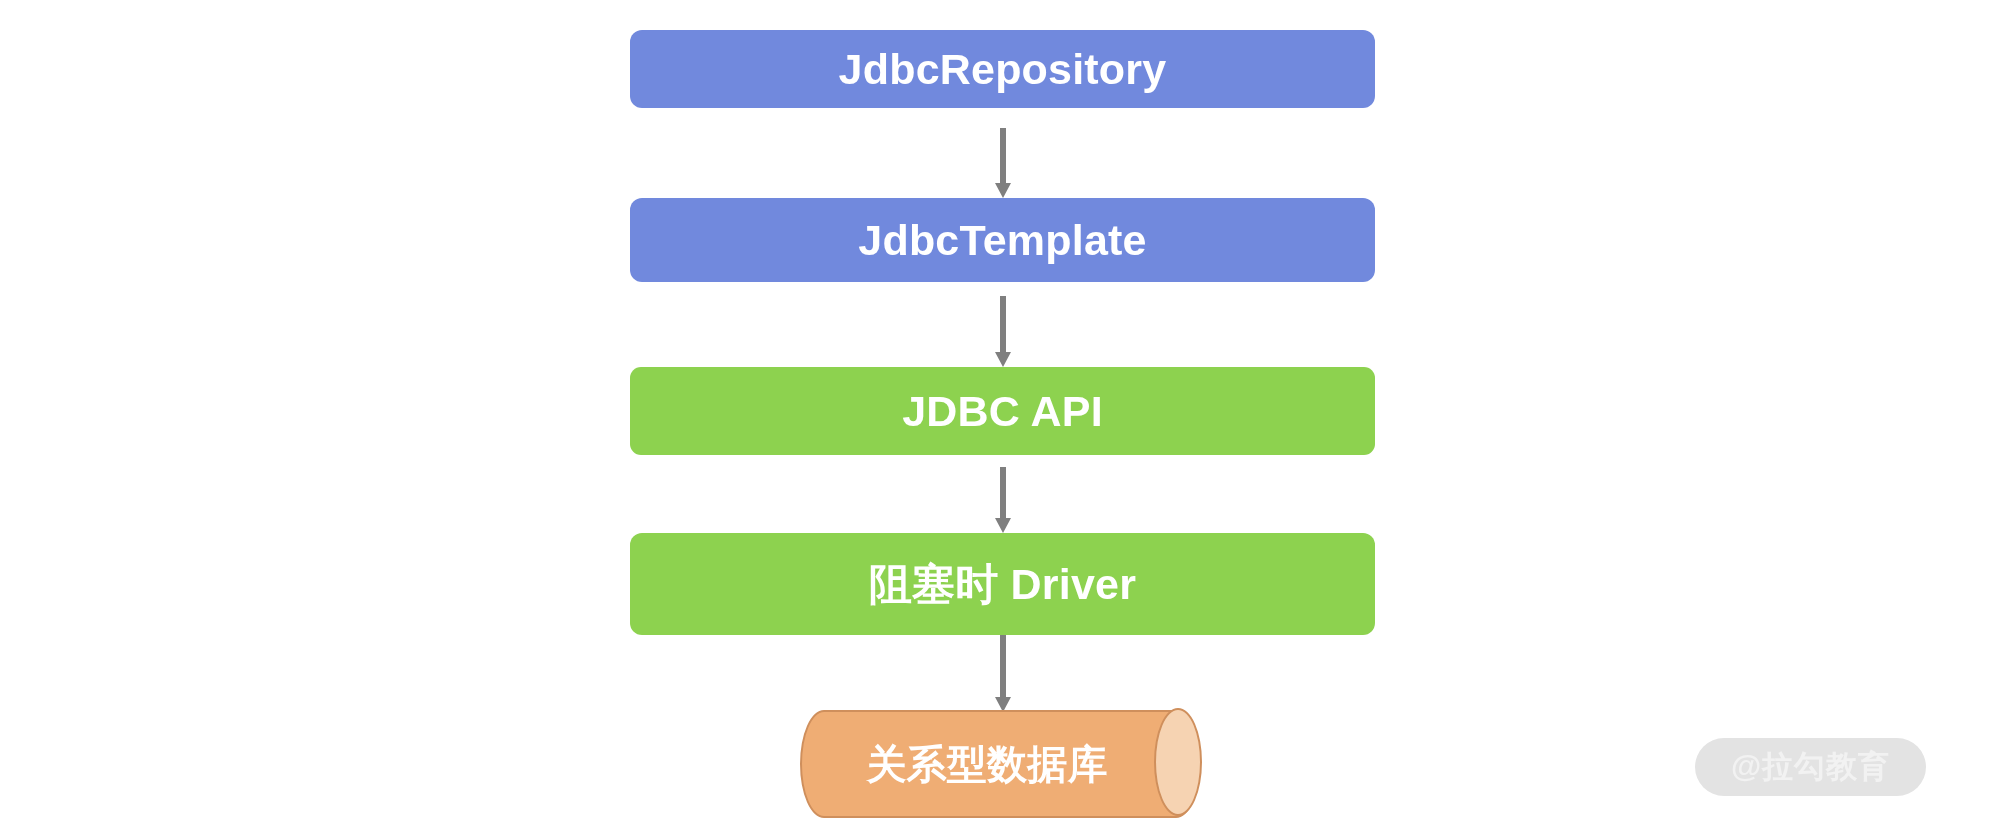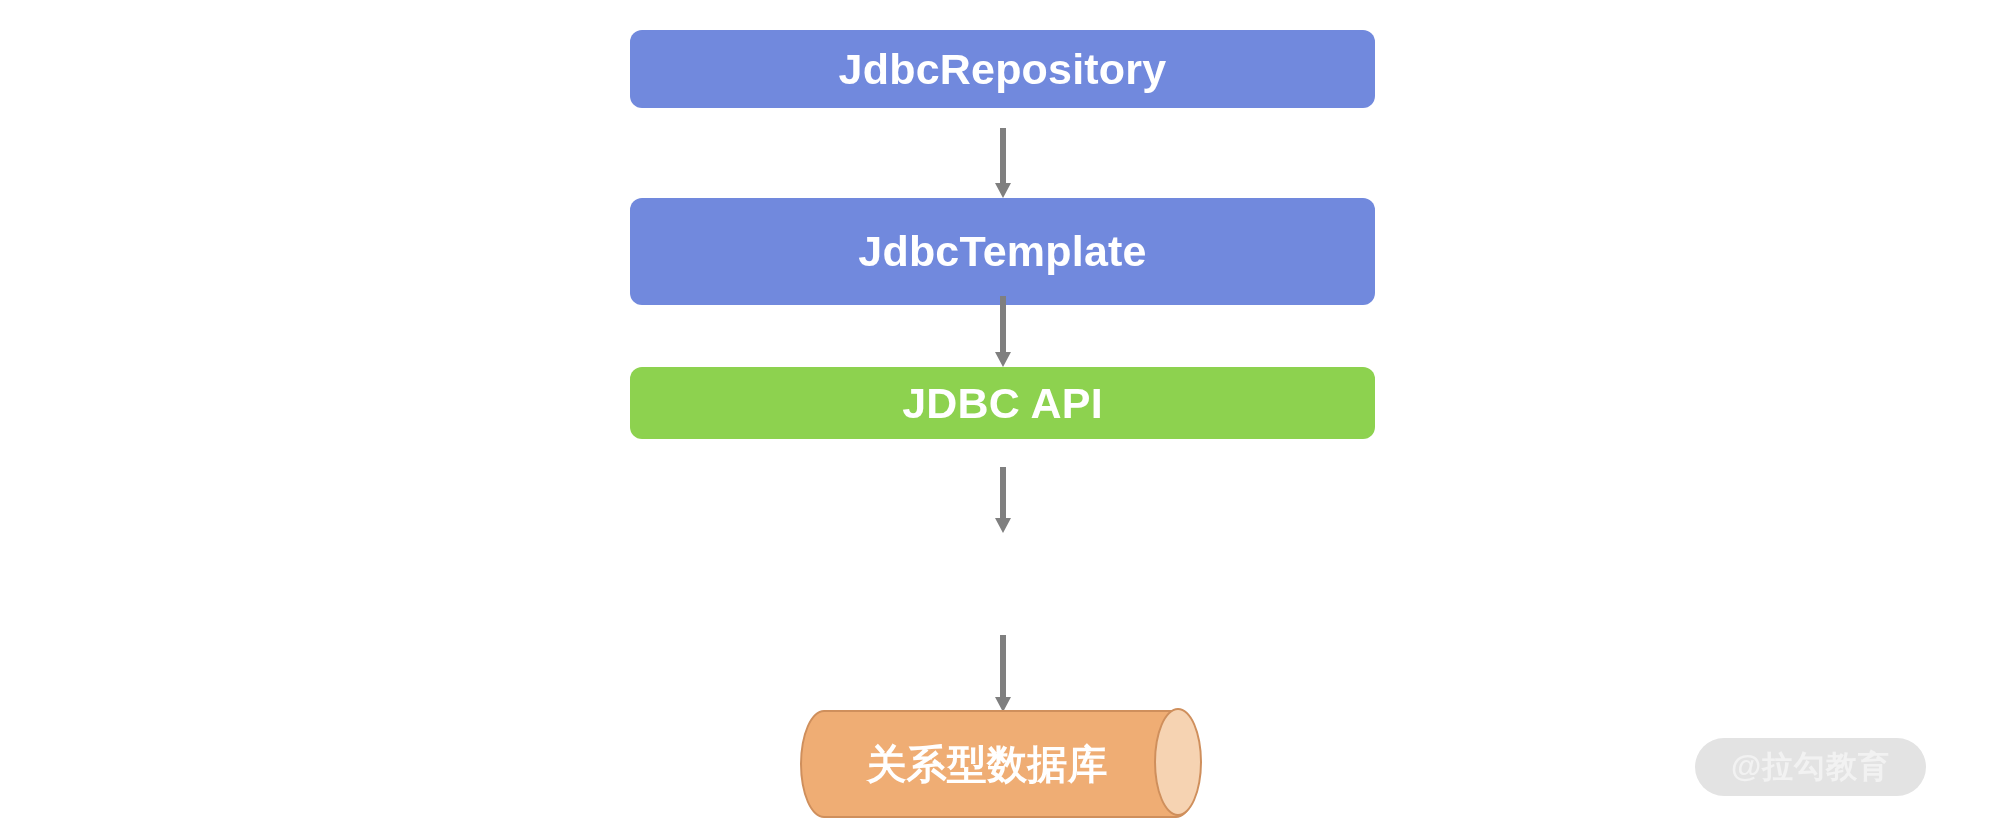--- a/index.html
+++ b/index.html
@@ -36,22 +36,22 @@
 
   .node-box {
     border-radius: 12px;
   }
 
   .node-blue  { background: #7189dd; }
   .node-green { background: #8dd24f; }
 
   
   .n-repo     { left: 630px; top: 30px;  width: 745px; height: 78px;  font-size: 43px; }
-  .n-template { left: 630px; top: 198px; width: 745px; height: 107px;  font-size: 43px; }
-  .n-api      { left: 630px; top: 367px; width: 745px; height: 72px; font-size: 43px; }
+  .n-template { left: 630px; top: 198px; width: 745px; height: 84px;  font-size: 43px; }
+  .n-api      { left: 630px; top: 367px; width: 745px; height: 88px; font-size: 43px; border-radius: 11px; }
   .n-driver   { left: 630px; top: 533px; width: 745px; height: 102px; font-size: 43px; }
 
   
   .n-db {
     left: 800px;
     top: 710px;
     width: 400px;
     height: 108px;
     font-size: 40px;
   }
@@ -163,20 +163,23 @@
 
   <div class="node node-box node-green n-api">
     <span class="node-label">JDBC API</span>
   </div>
 
   <div class="arrow a3">
     <span class="shaft"></span>
     <span class="head"></span>
   </div>
 
+  <div class="node node-box node-green n-driver">
+    <span class="node-label">阻塞时 Driver</span>
+  </div>
 
   <div class="arrow a4">
     <span class="shaft"></span>
     <span class="head"></span>
   </div>
 
   <div class="node n-db">
     <span class="cyl-body"></span>
     <span class="cyl-cap"></span>
     <span class="node-label">关系型数据库</span>

